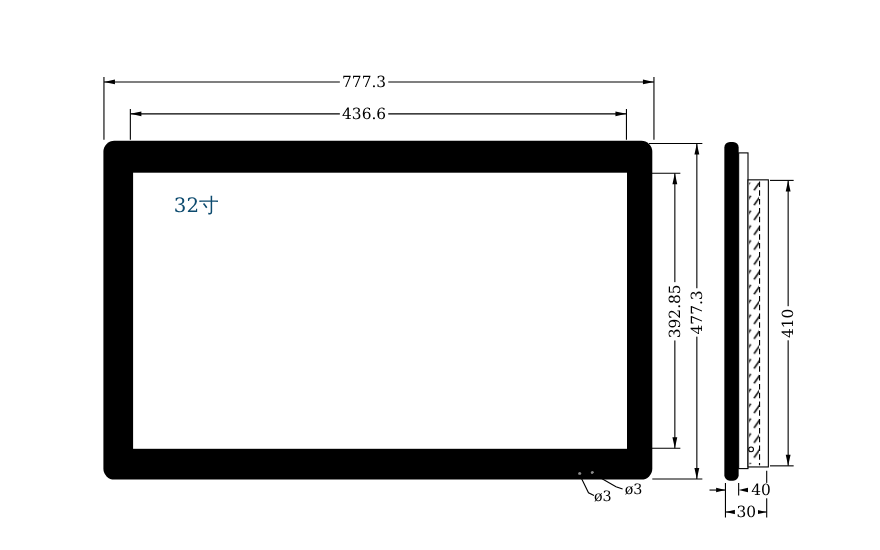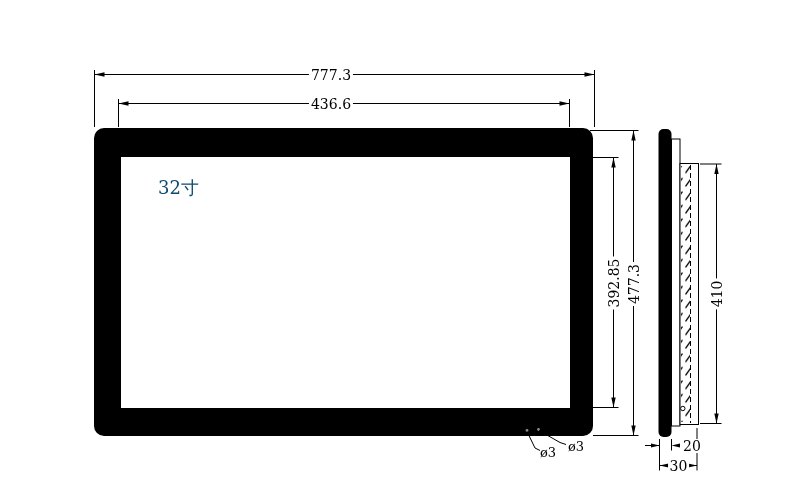--- a/index.html
+++ b/index.html
@@ -110,20 +110,20 @@
   <div class="dim" style="left:331px;top:74.5px">777.3</div>
 
   <div class="dim" style="left:331px;top:103.5px">436.6</div>
 
   <div class="dim vtext" style="left:613.5px;top:282.5px">392.85</div>
 
   <div class="dim vtext" style="left:633.5px;top:283.5px">477.3</div>
 
   <div class="dim vtext" style="left:716.5px;top:293.5px">410</div>
 
-  <div class="dim dim-left" style="left:681px;top:446px">20</div>
+  <div class="dim dim-left" style="left:681px;top:446px">40</div>
 
   <div class="dim" style="left:678.5px;top:465.5px">30</div>
 
   <div class="dia" style="left:548px;top:451.5px">ø3</div>
 
   <div class="dia" style="left:576px;top:445.5px">ø3</div>
 </div>
 
 </body></html>

